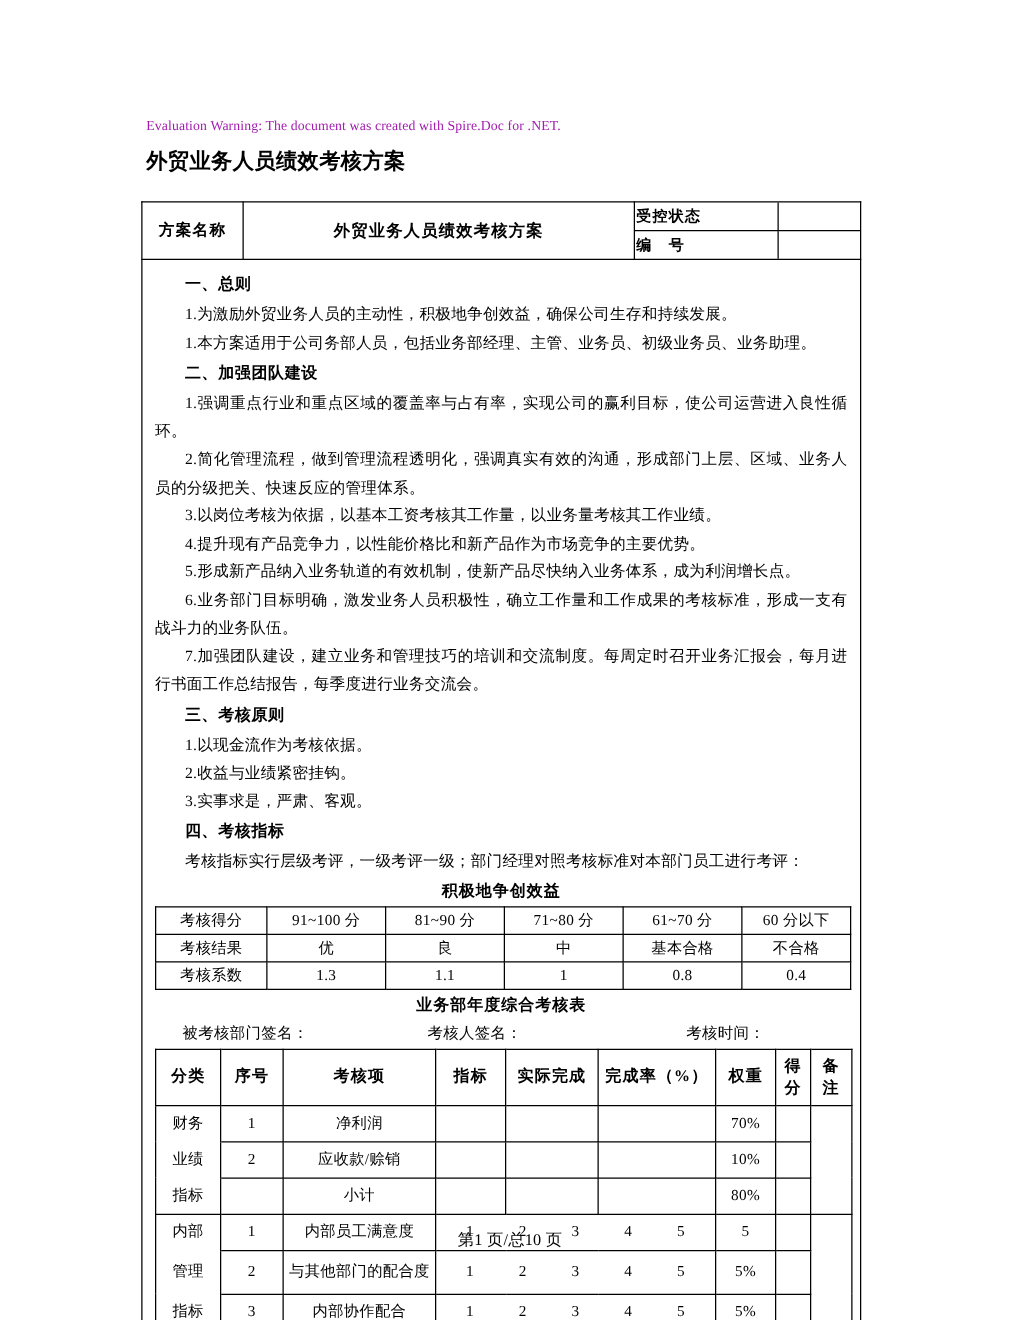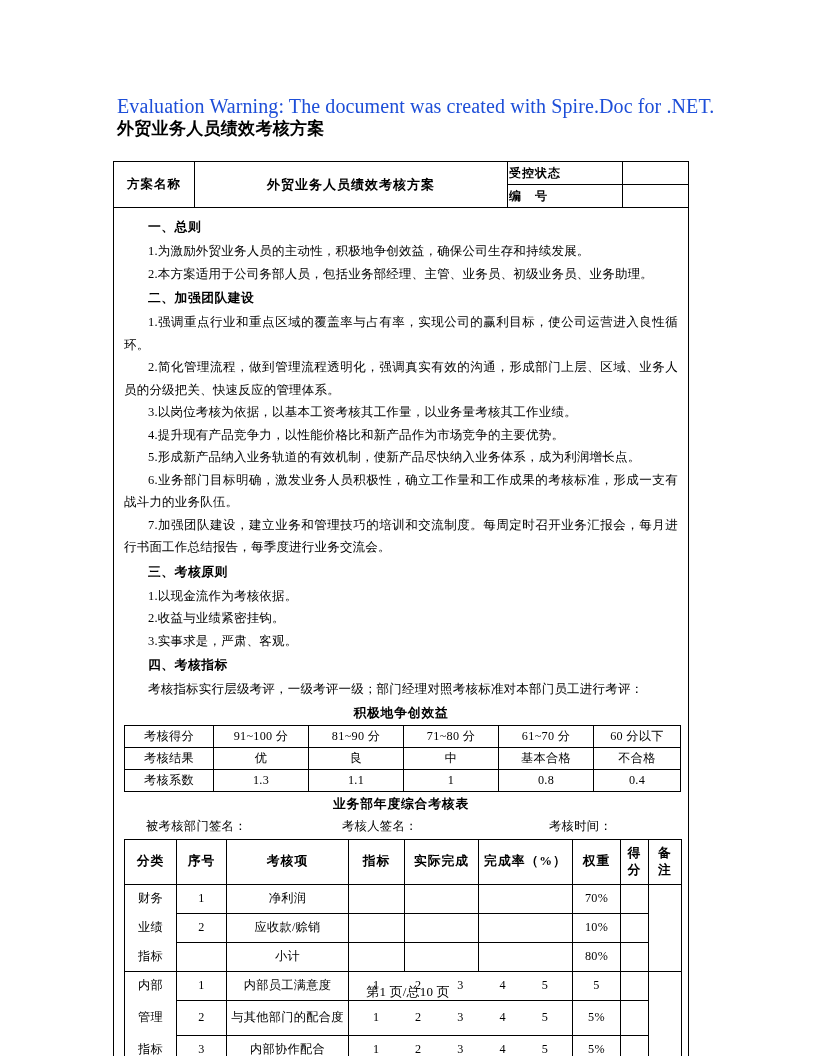--- a/index.html
+++ b/index.html
@@ -18,22 +18,22 @@
   .page {
     position: absolute;
     left: 0; top: 0;
     width: 816px;
     height: 1056px;
   }
   .eval-warning {
     position: absolute;
     left: 117px;
     top: 95px;
-    font-size: 20px;
-    color: #1d4ed8;
+    font-size: 11px;
+    color: #a21caf;
     font-family: "Liberation Serif", "DejaVu Serif", serif;
     letter-spacing: 0.1px;
     white-space: nowrap;
   }
   .doc-title {
     position: absolute;
     left: 117px;
     top: 117px;
     font-size: 17px;
     font-weight: bold;
@@ -232,21 +232,21 @@
             </tbody>
           </table>
         </td>
       </tr>
 
       <tr>
         <td class="body-cell" colspan="3">
 
           <div class="sec-head">一、总则</div>
           <p class="para">1.为激励外贸业务人员的主动性，积极地争创效益，确保公司生存和持续发展。</p>
-          <p class="para">2.本方案适用于公司务部人员，包括业务部经理、主管、业务员、初级业务员、业务助理。</p>
+          <p class="para">1.本方案适用于公司务部人员，包括业务部经理、主管、业务员、初级业务员、业务助理。</p>
 
           <div class="sec-head">二、加强团队建设</div>
           <p class="para">1.强调重点行业和重点区域的覆盖率与占有率，实现公司的赢利目标，使公司运营进入良性循环。</p>
           <p class="para">2.简化管理流程，做到管理流程透明化，强调真实有效的沟通，形成部门上层、区域、业务人员的分级把关、快速反应的管理体系。</p>
           <p class="para">3.以岗位考核为依据，以基本工资考核其工作量，以业务量考核其工作业绩。</p>
           <p class="para">4.提升现有产品竞争力，以性能价格比和新产品作为市场竞争的主要优势。</p>
           <p class="para">5.形成新产品纳入业务轨道的有效机制，使新产品尽快纳入业务体系，成为利润增长点。</p>
           <p class="para">6.业务部门目标明确，激发业务人员积极性，确立工作量和工作成果的考核标准，形成一支有战斗力的业务队伍。</p>
           <p class="para">7.加强团队建设，建立业务和管理技巧的培训和交流制度。每周定时召开业务汇报会，每月进行书面工作总结报告，每季度进行业务交流会。</p>
 

